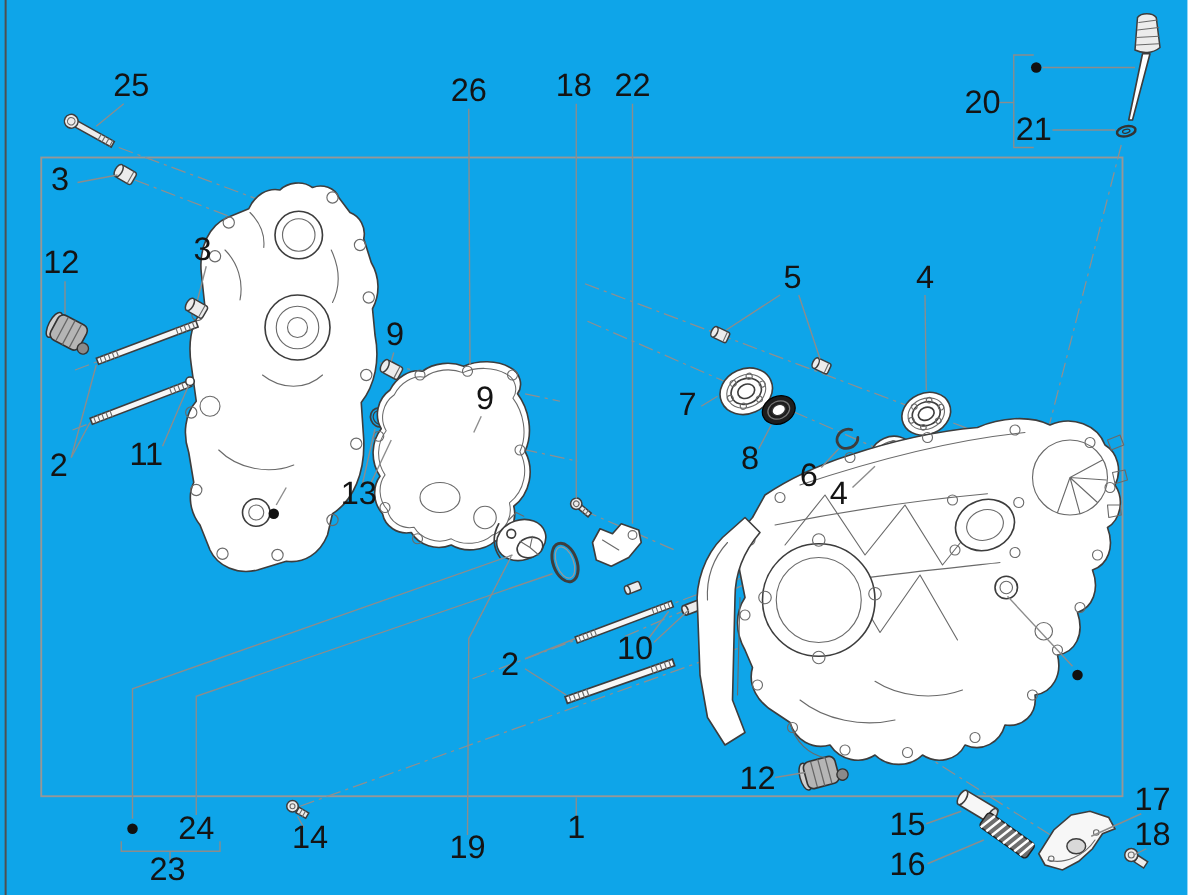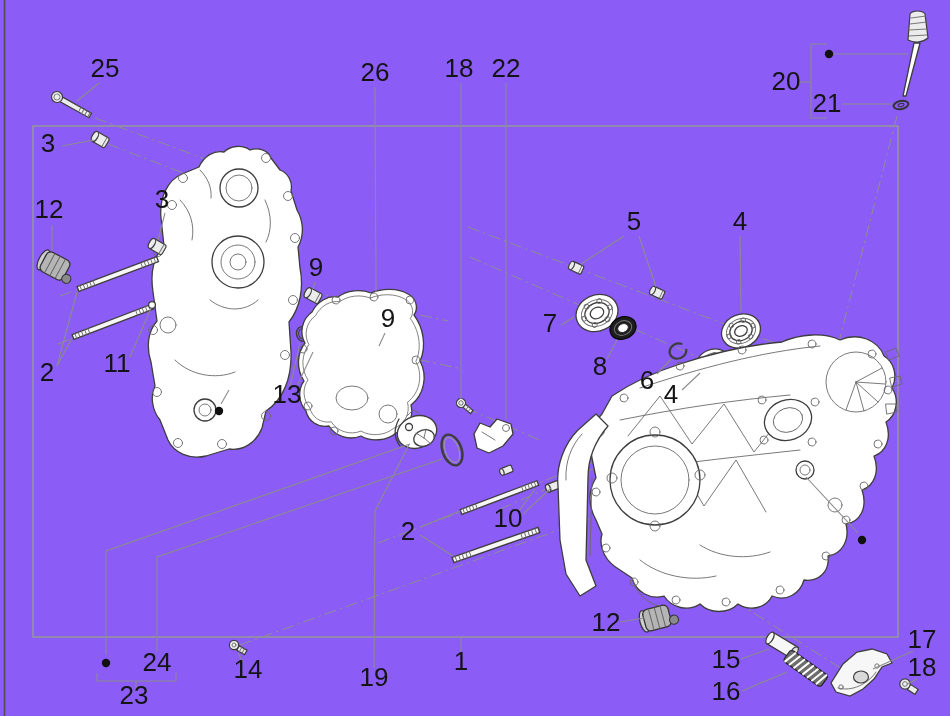--- a/index.html
+++ b/index.html
@@ -1,16 +1,16 @@
 <!DOCTYPE html>
 <html><head>
 <meta charset="utf-8">
 <style>
   html,body{margin:0;padding:0;background:#fff;}
-  .page{position:relative;width:950px;height:716px;background:#8b5cf6;overflow:hidden;}
+  .page{position:relative;width:950px;height:716px;background:#0ea5e9;overflow:hidden;}
   svg{display:block;}
   .callout{font:26px "Liberation Sans", sans-serif;fill:#141414;text-anchor:middle;}
   .leader{fill:none;stroke:#8c8c8c;stroke-width:1.1;}
   .refdot{fill:#111;stroke:none;}
   .axis{fill:none;stroke:#8f8f8f;stroke-width:1;stroke-dasharray:12 4 2.5 4;}
   .ln{fill:none;stroke:#3d3d3d;stroke-width:1.3;stroke-linejoin:round;stroke-linecap:round;}
   .ln2{fill:none;stroke:#6a6a6a;stroke-width:0.9;stroke-linejoin:round;stroke-linecap:round;}
   .fw{fill:#ffffff;stroke:#3d3d3d;stroke-width:1.3;stroke-linejoin:round;}
   .fl{fill:#ececec;stroke:#3d3d3d;stroke-width:1.2;}
   .fg{fill:#f7f7f7;stroke:#3d3d3d;stroke-width:1.3;}

